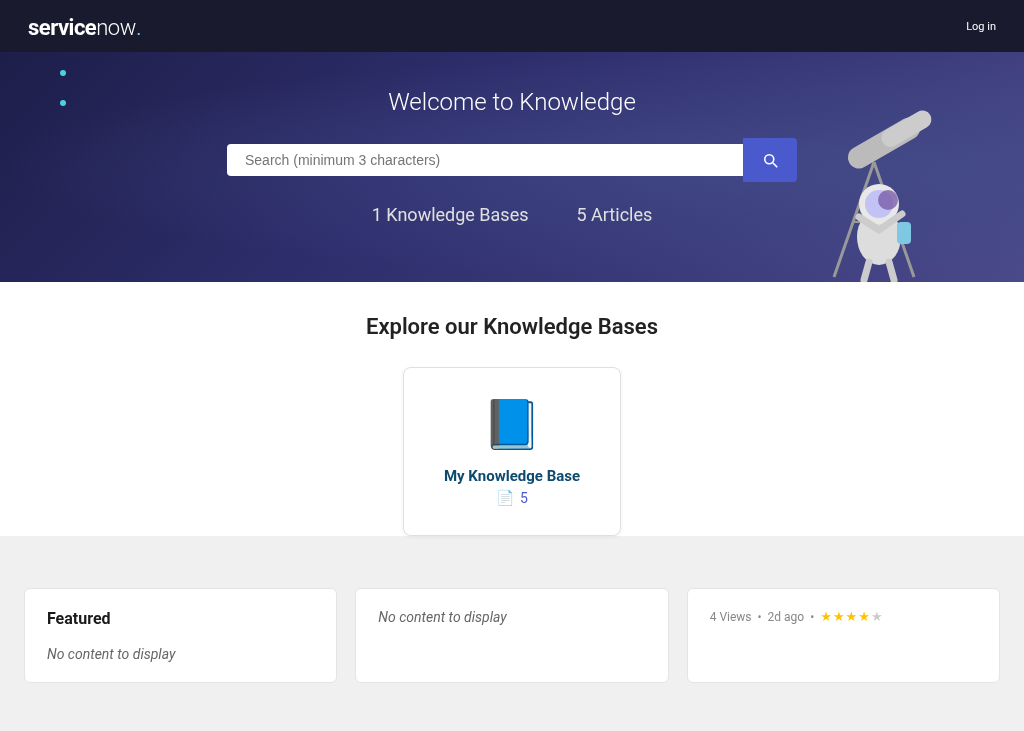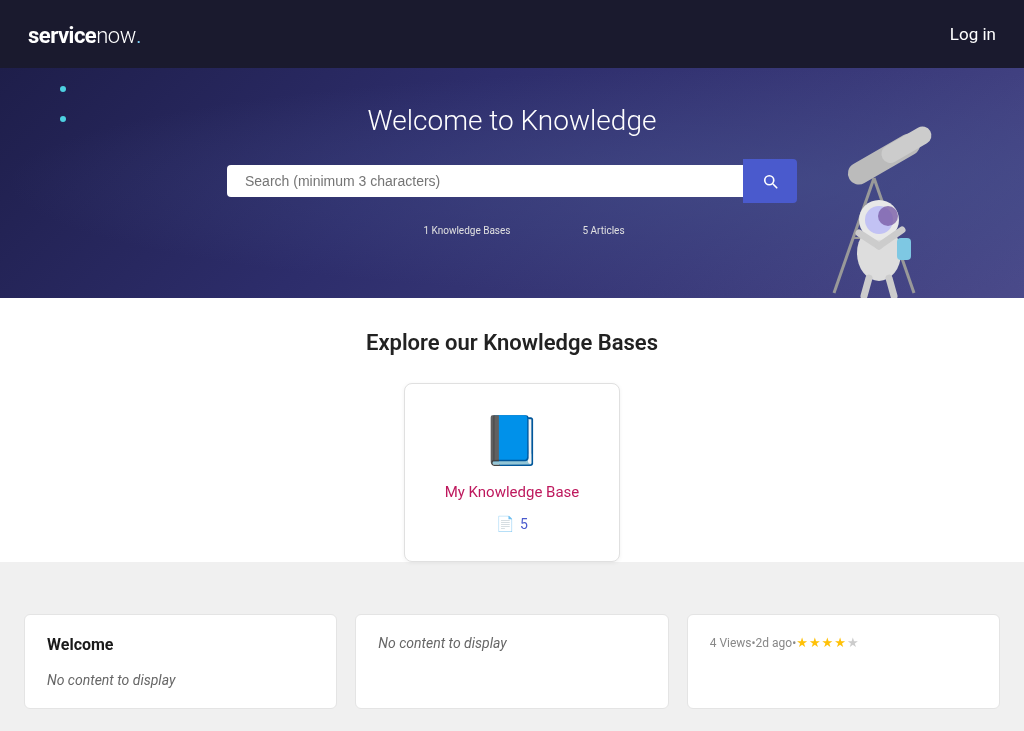--- a/index.html
+++ b/index.html
@@ -5,33 +5,33 @@
     * { margin: 0; padding: 0; box-sizing: border-box; }
     body { font-family: -apple-system, BlinkMacSystemFont, 'Segoe UI', Roboto, sans-serif; background: #f0f0f0; min-height: 731px; }
 
     
     .top-nav {
       background: #1a1a2e;
       display: flex;
       align-items: center;
       justify-content: space-between;
       padding: 0 28px;
-      height: 68px;
+      height: 52px;
     }
     .logo-text {
       color: #fff;
       font-size: 22px;
       font-weight: 300;
       letter-spacing: -0.5px;
     }
     .logo-text strong { font-weight: 700; }
     .logo-dot { color: #81d4fa; font-size: 26px; }
     .nav-login {
       color: #fff;
-      font-size: 17px;
+      font-size: 11px;
       cursor: pointer;
       text-decoration: none;
     }
 
     
     .hero {
       background: linear-gradient(135deg, #1e1e4a 0%, #2d2d6b 40%, #3a3a7a 70%, #4a4a8a 100%);
       position: relative;
       overflow: hidden;
       padding: 36px 0 48px 0;
@@ -49,21 +49,21 @@
       top: 18px; left: 60px;
     }
     .hero-dot {
       width: 6px; height: 6px;
       background: #4dd0e1;
       border-radius: 50%;
       margin-bottom: 24px;
     }
     .hero-title {
       color: #fff;
-      font-size: 28px;
+      font-size: 24px;
       font-weight: 300;
       margin-bottom: 22px;
       position: relative;
       z-index: 1;
     }
     .search-bar {
       display: flex;
       align-items: center;
       max-width: 570px;
       margin: 0 auto 22px auto;
@@ -93,22 +93,21 @@
     .search-btn svg { width: 18px; height: 18px; fill: #fff; }
     .hero-stats {
       display: flex;
       gap: 48px;
       justify-content: center;
       position: relative;
       z-index: 1;
     }
     .hero-stat {
       color: #e0e0e0;
-      font-size: 10px;
-      margin-left: 24px;
+      font-size: 18px;
     }
     
     .astronomer {
       position: absolute;
       right: 60px;
       bottom: 0;
       width: 180px;
       height: 200px;
     }
 
@@ -140,23 +139,23 @@
       box-shadow: 0 1px 4px rgba(0,0,0,0.06);
     }
     .kb-card-icon {
       font-size: 48px;
       margin-bottom: 14px;
       display: block;
       color: #2d2d5e;
     }
     .kb-card-name {
       font-size: 15px;
-      font-weight: 400;
-      color: #be185d;
-      margin-bottom: 14px;
+      font-weight: 700;
+      color: #0c4a6e;
+      margin-bottom: 4px;
     }
     .kb-card-count {
       color: #4a5acd;
       font-size: 14px;
       display: flex;
       align-items: center;
       justify-content: center;
       gap: 5px;
     }
     .kb-card-count .doc-icon { font-size: 15px; }
@@ -192,20 +191,21 @@
       text-decoration: none;
       display: block;
       margin-bottom: 8px;
       cursor: pointer;
     }
     .panel-article-meta {
       color: #888;
       font-size: 12px;
       display: flex;
       align-items: center;
+      gap: 6px;
     }
     .stars { color: #ffc107; font-size: 13px; letter-spacing: 1px; }
     .star-empty { color: #ccc; }
   </style>
 </head>
 <body>
 
 <nav class="top-nav">
   <div class="logo-text">
     <strong>service</strong>now<span class="logo-dot">.</span>
@@ -278,21 +278,21 @@
         <span class="doc-icon">📄</span>
         <span>5</span>
       </div>
     </div>
   </div>
 </div>
 
 <div class="bottom-panels">
 
   <div class="panel">
-    <div class="panel-title">Welcome</div>
+    <div class="panel-title">Featured</div>
     <div class="panel-empty">No content to display</div>
   </div>
 
   <div class="panel">
     <div class="panel-empty">No content to display</div>
   </div>
 
   <div class="panel">
     <div class="panel-article-meta">
       <span>4 Views</span>

